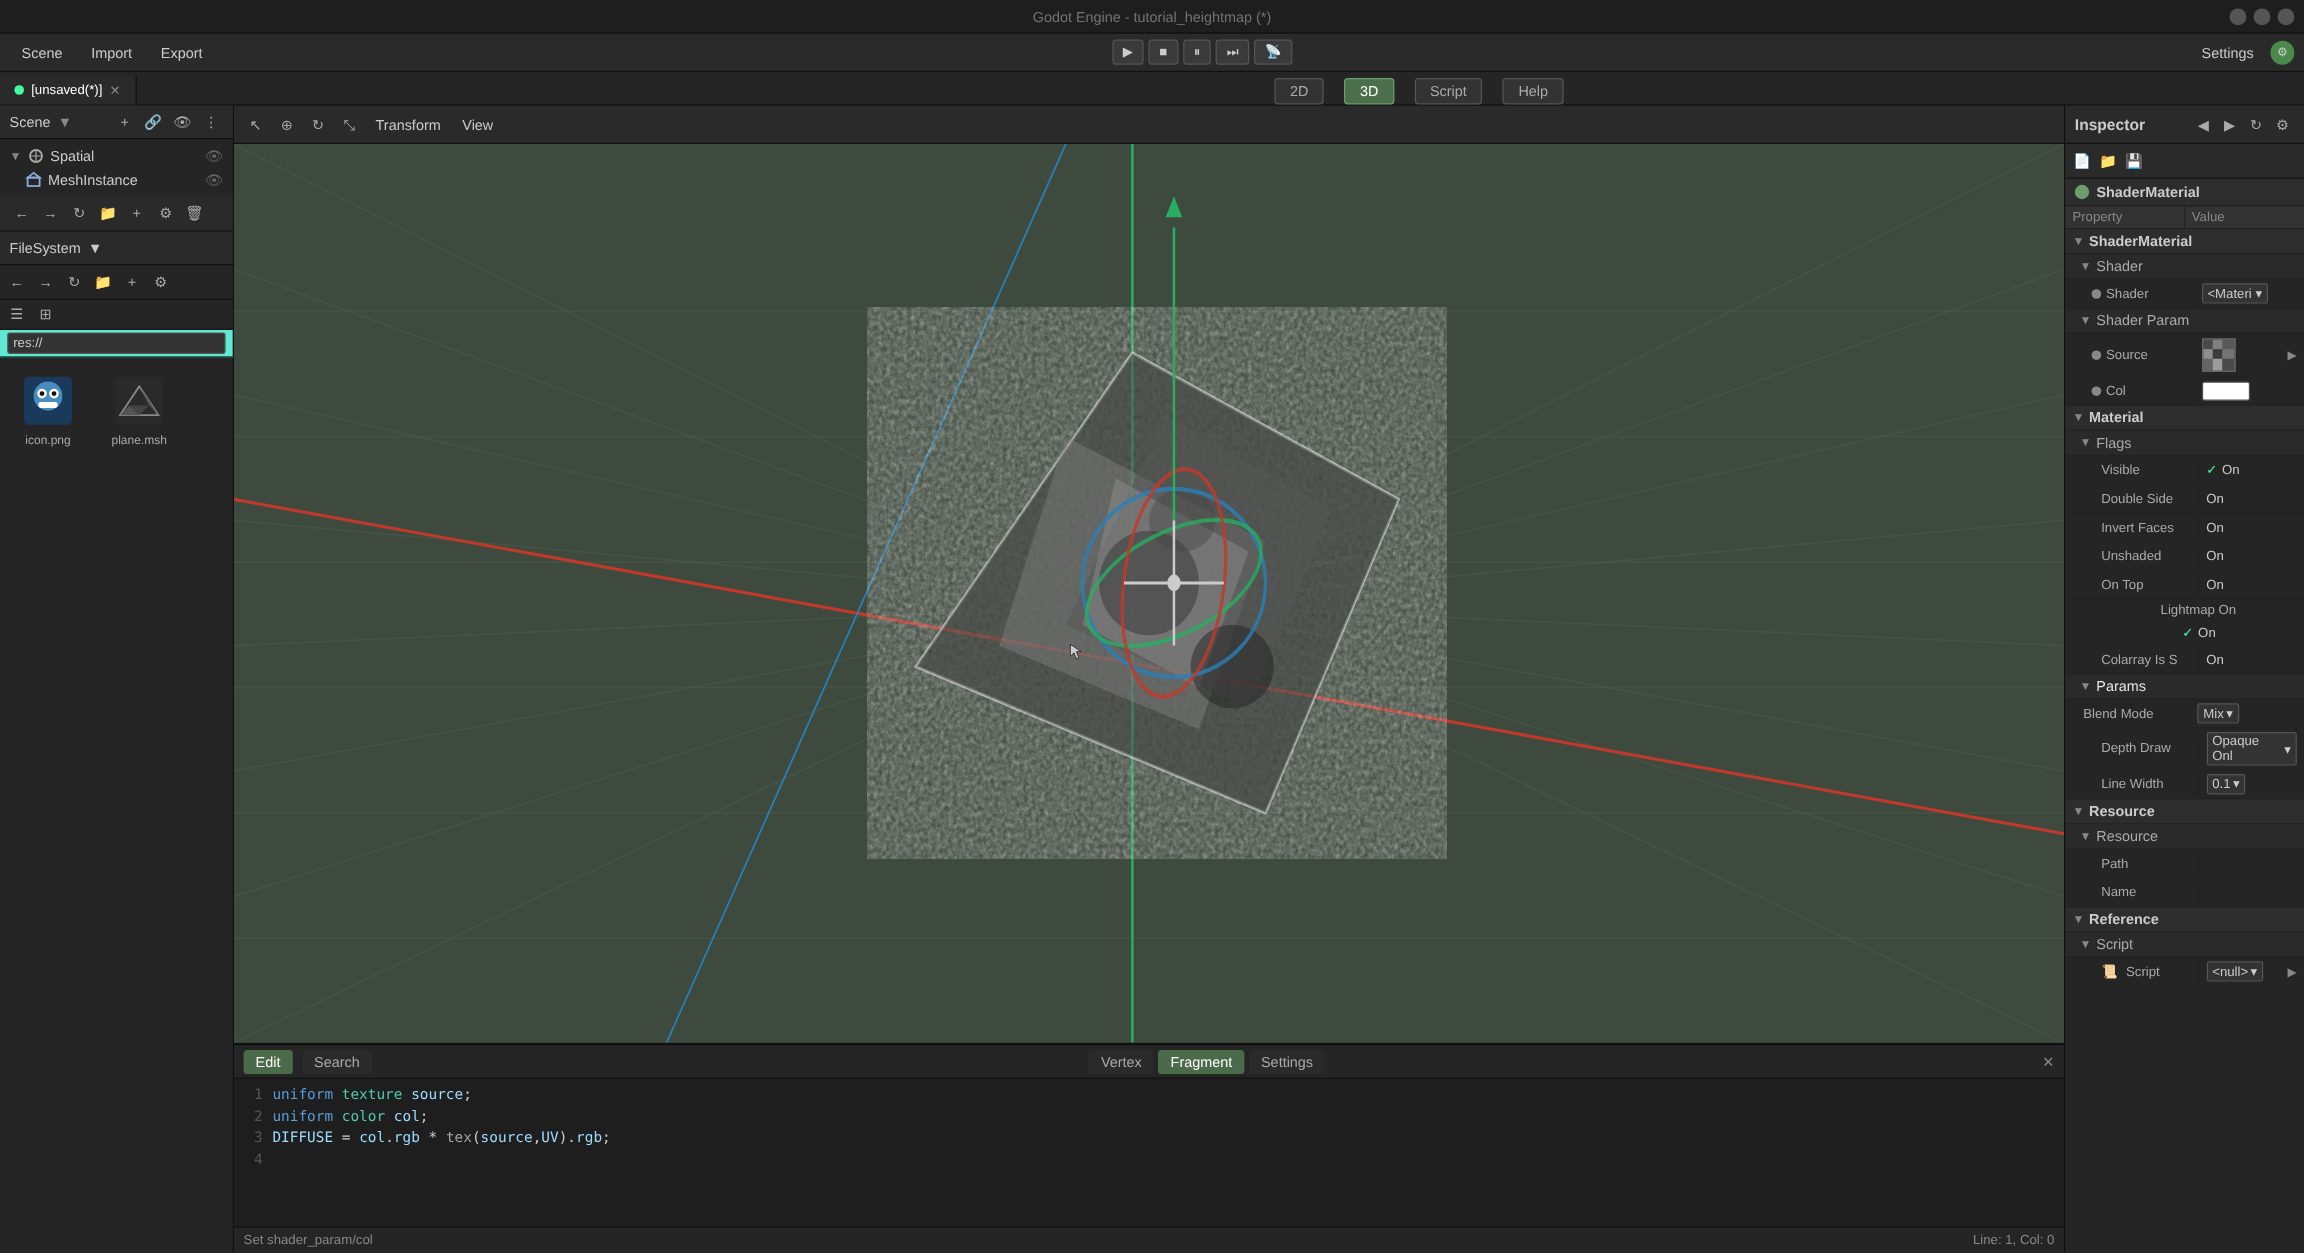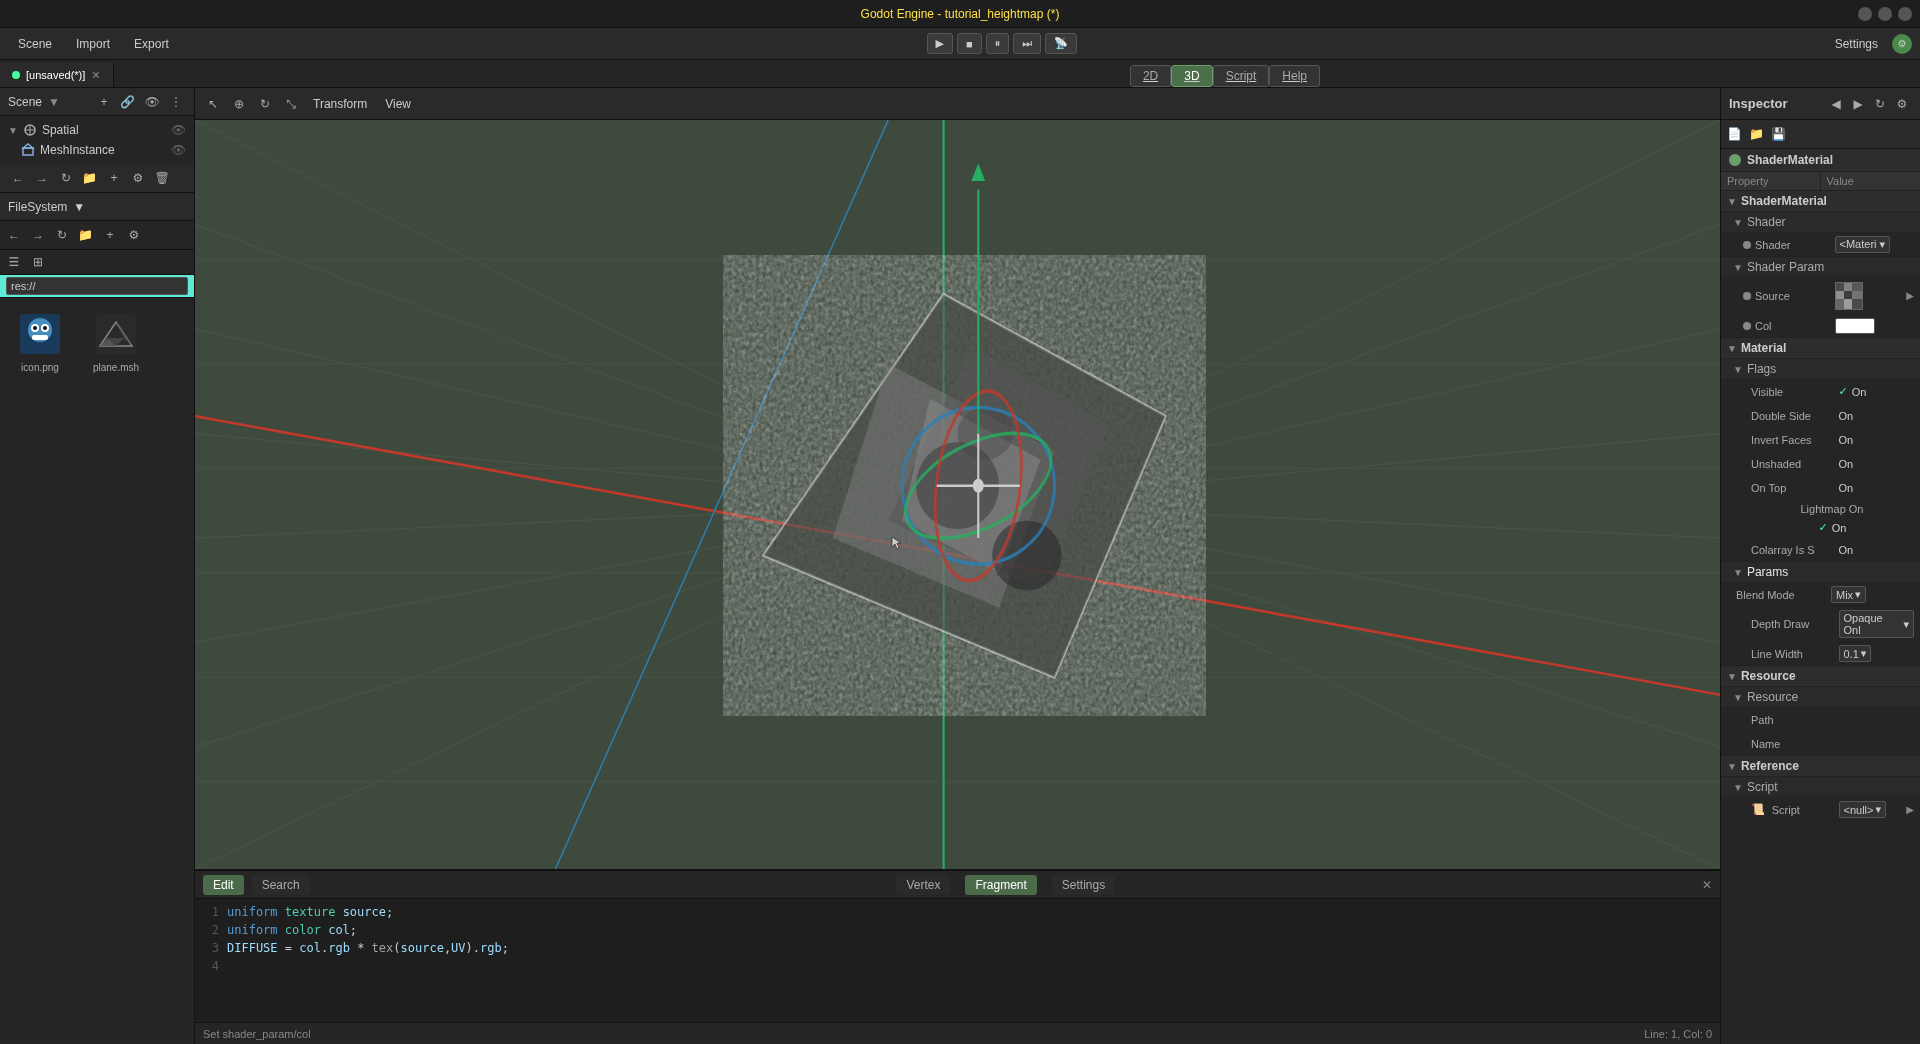--- a/index.html
+++ b/index.html
@@ -1,20 +1,20 @@
 <!DOCTYPE html>
 <html><head>
   <meta charset="utf-8">
   <style>
     * { box-sizing: border-box; margin: 0; padding: 0; }
     body { background: #1a1a1a; color: #ccc; font-family: 'Segoe UI', Tahoma, sans-serif; font-size: 12px; width: 1920px; height: 1044px; overflow: hidden; }
 
     
     #titlebar { background: #1e1e1e; height: 28px; display: flex; align-items: center; justify-content: center; position: relative; border-bottom: 1px solid #111; }
-    #titlebar .title { font-size: 12px; color: #fde047; }
+    #titlebar .title { font-size: 12px; color: #737373; }
     #titlebar .winbtns { position: absolute; right: 8px; top: 50%; transform: translateY(-50%); display: flex; gap: 6px; }
     #titlebar .winbtn { width: 14px; height: 14px; border-radius: 50%; border: none; cursor: pointer; }
     #titlebar .winbtn.min { background: #555; }
     #titlebar .winbtn.max { background: #555; }
     #titlebar .winbtn.close { background: #555; }
 
     
     #menubar { background: #2a2a2a; height: 32px; display: flex; align-items: center; padding: 0 8px; gap: 4px; border-bottom: 1px solid #111; }
     #menubar .menu-item { padding: 4px 10px; color: #ccc; cursor: pointer; border-radius: 3px; font-size: 12px; }
     .tb-btn { background: #3a3a3a; border: 1px solid #555; border-radius: 3px; color: #ccc; padding: 3px 8px; cursor: pointer; font-size: 11px; display: flex; align-items: center; gap: 3px; }
@@ -135,21 +135,21 @@
   </div>
 </div>
 
 <div id="tabbar">
   <div class="tab active">
     <span class="tab-dot"></span>
     <span>[unsaved(*)]</span>
     <span class="tab-close">✕</span>
   </div>
 
-  <div style="margin-left: auto; display:flex; gap:0; border-bottom: none; text-decoration: underline;">
+  <div style="margin-left: auto; display:flex; gap:17px; border-bottom: none;">
     <div class="vp-tab">2D</div>
     <div class="vp-tab active">3D</div>
     <div class="vp-tab">Script</div>
     <div class="vp-tab">Help</div>
     <div style="width:600px;"></div>
   </div>
 </div>
 
 <div id="main-layout">
 
@@ -351,21 +351,21 @@
         <svg width="16" height="16">
             <path d="M2,2 L2,12 L5,9 L7,14 L9,13 L7,8 L11,8 Z" fill="#ccc" stroke="#000" stroke-width="0.5"></path>
           </svg>
       </div>
     </div>
 
     <div id="bottom-panel">
       <div id="bottom-toolbar">
         <span class="bottom-tab active">Edit</span>
         <span class="bottom-tab">Search</span>
-        <div style="margin-left:auto; display:flex; gap:15px;">
+        <div style="margin-left:auto; display:flex; gap:4px;">
           <span class="bottom-tab">Vertex</span>
           <span class="bottom-tab active">Fragment</span>
           <span class="bottom-tab">Settings</span>
         </div>
         <span class="bottom-close">✕</span>
       </div>
       <div id="code-editor">
         <div class="code-line">
           <span class="line-num">1</span>
           <span class="code-text"><span class="kw">uniform</span> <span class="type">texture</span> <span class="var">source</span>;</span>

